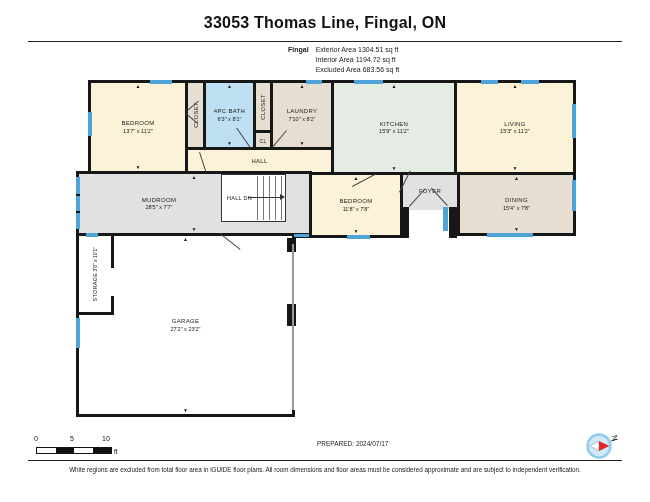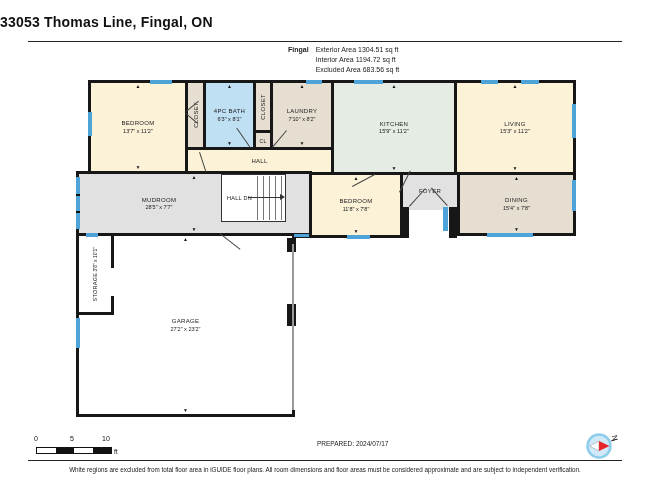--- a/index.html
+++ b/index.html
@@ -1,18 +1,18 @@
 <!DOCTYPE html>
 <html><head>
 <meta charset="utf-8">
 <style>
   html,body{margin:0;padding:0;background:#fff;font-family:"Liberation Sans",sans-serif;}
   .page{position:relative;width:650px;height:502px;background:#fff;overflow:hidden;}
   
-  .title{position:absolute;top:14px;left:0;width:100%;font-size:14px;font-weight:bold;color:#111;letter-spacing:.2px;}
+  .title{position:absolute;top:14px;left:0;width:100%;text-align:center;font-size:16px;font-weight:bold;color:#111;letter-spacing:.2px;}
   .hrule{position:absolute;left:28px;width:594px;height:0;border-top:1.6px solid #222;}
   .areabox{position:absolute;left:288px;top:46px;display:flex;gap:7px;font-size:7px;color:#222;}
   .areabox .lbl{font-weight:bold;}
   .areabox .vals div{margin-bottom:3px;}
   
   .room{position:absolute;box-sizing:border-box;border:3px solid #171717;display:flex;align-items:center;justify-content:center;text-align:center;z-index:1;}
   .rlbl{display:flex;flex-direction:column;gap:1px;line-height:1.1;}
   .rlabel{font-size:6px;letter-spacing:.3px;color:#222;}
   .rdims{font-size:5.5px;color:#222;}
   .vwrap{writing-mode:vertical-rl;transform:rotate(180deg);display:flex;gap:1px;}

